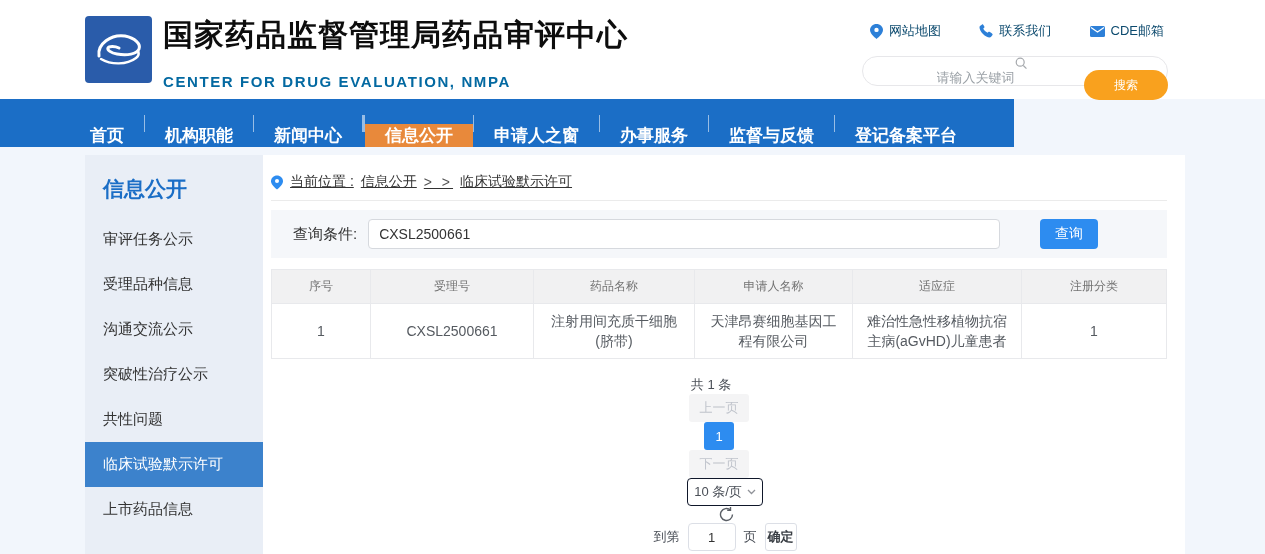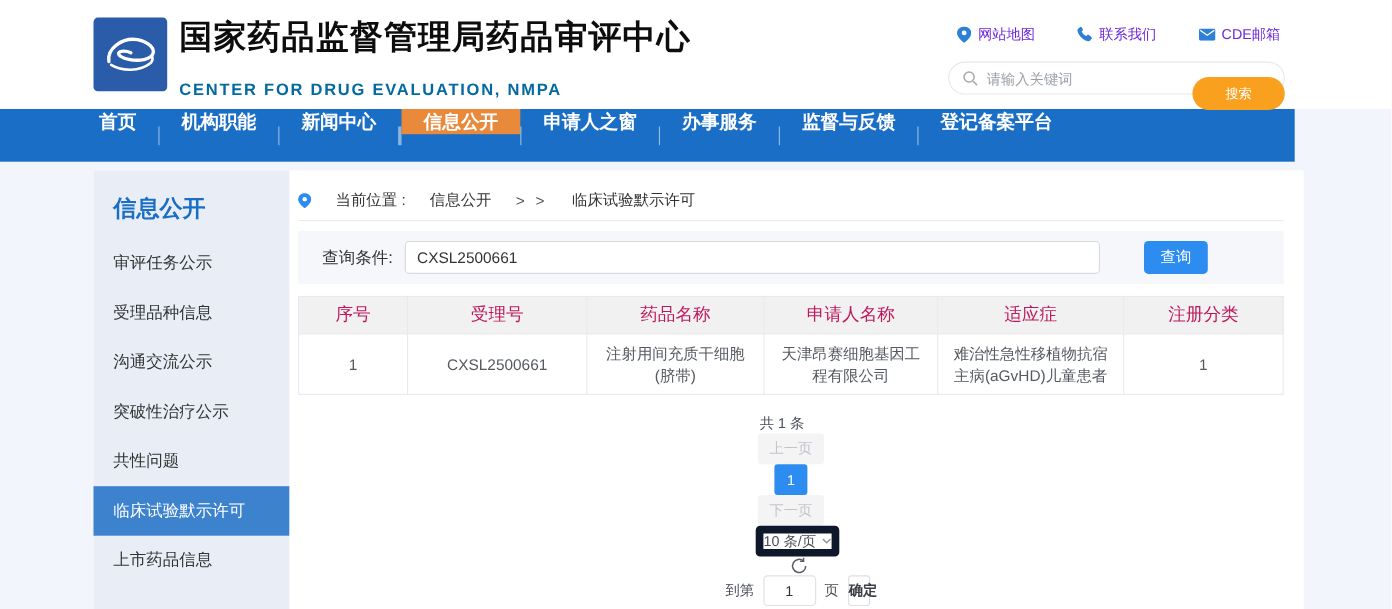--- a/index.html
+++ b/index.html
@@ -7,67 +7,67 @@
   body { font-family:"Liberation Sans","DejaVu Sans",sans-serif; background:#f2f6fc; }
 
   
   .header { width:1265px; height:99px; background:#ffffff; position:relative; }
   .logo { position:absolute; left:85px; top:16px; width:67px; height:67px; background:#2a5caa; border-radius:4px; display:flex; align-items:center; justify-content:center; }
   .title-block { position:absolute; left:163px; top:18px; }
   .site-title { font-size:30px; font-weight:bold; color:#0d0d0d; letter-spacing:1px; line-height:34px; }
   .site-subtitle { font-size:15px; font-weight:bold; color:#0369a1; letter-spacing:1.6px; margin-top:21px; }
   .header-right { position:absolute; right:97px; top:22px; width:306px; }
   .quick-links { display:flex; justify-content:space-between; align-items:center; padding:0 4px 0 8px; }
-  .quick-link { display:flex; align-items:center; gap:6px; font-size:13px; color:#6d28d9; cursor:pointer; }
-  .search-pill { margin-top:16px; height:30px; border:1px solid #e7e7ea; border-radius:15px; background:#fff; display:flex; align-items:center; padding-left:12px; position:relative; }
+  .quick-link { display:flex; align-items:center; gap:6px; font-size:13px; color:#0c4a6e; cursor:pointer; }
+  .search-pill { margin-top:16px; height:30px; border:1px solid #e7e7ea; border-radius:15px; background:#fff; display:flex; align-items:center; padding-left:12px; position:relative;flex-direction:column; }
   .search-pill input { border:none; outline:none; flex:1; font-size:13px; color:#333; margin-left:7px; background:transparent; font-family:inherit; }
   .search-pill input::placeholder { color:#9aa0a6; }
   .search-btn { position:absolute; right:-1px; top:-1px; height:30px; width:84px; border:none; border-radius:15px; background:#f9a11e; color:#fff; font-size:12px; cursor:pointer; font-family:inherit;margin-top:14px; }
 
   
-  .nav { width:1177px; height:48px; background:#1b6ec6; display:flex; align-items:flex-start; padding-left:70px; }
+  .nav { width:1014px; height:48px; background:#1b6ec6; display:flex; align-items:flex-end; padding-left:70px; }
   .nav-item { display:flex; align-items:center; padding:0 20px; color:#ffffff; font-size:17px; font-weight:bold; cursor:pointer; white-space:nowrap; }
   .nav-item.active { background:#e8893b; }
   .nav-sep { width:1px; height:17px; background:rgba(255,255,255,.55); align-self:center; }
 
   
   .wrapper { width:1100px; margin:8px 80px 0 85px; background:#ffffff; height:446px; display:flex; }
   .sidebar { width:180px; background:#e9eef6; padding-top:20px; }
   .sidebar-title { font-size:21px; font-weight:bold; color:#1b6ec6; padding-left:18px; height:42px; }
   .side-item { height:45px; display:flex; align-items:center; padding-left:18px; font-size:15px; color:#333; cursor:pointer; }
   .side-item.active { background:#3c82cc; color:#fff; }
 
   .main { flex:1; padding:0 18px 0 8px; }
 
   
-  .breadcrumb { margin-top:18px; display:flex; align-items:center; gap:22px; font-size:14px; color:#333; padding-bottom:9px; border-bottom:1px solid #ebebeb; }
+  .breadcrumb { margin-top:18px; display:flex; align-items:center; gap:7px; font-size:14px; color:#333; padding-bottom:9px; border-bottom:1px solid #ebebeb;text-decoration:underline; }
   .breadcrumb .crumb-link { cursor:pointer; }
   .crumb-sep { color:#555; letter-spacing:3px; }
 
   
   .query-bar { margin-top:9px; background:#f5f7fa; height:48px; display:flex; align-items:center; padding:0 69px 0 22px; }
   .query-label { font-size:15px; color:#333; margin-right:11px; white-space:nowrap; }
   .query-input { width:632px; height:30px; border:1px solid #d6d9de; border-radius:4px; padding:0 10px; font-size:14px; color:#333; outline:none; background:#fff; font-family:inherit; }
   .query-btn { margin-left:auto; width:58px; height:30px; background:#2d8cf0; color:#fff; border:none; border-radius:4px; font-size:14px; cursor:pointer; font-family:inherit; }
 
   
   table.results { margin-top:11px; width:100%; border-collapse:collapse; table-layout:fixed; }
-  table.results th { height:34px; background:#f1f1f2; color:#be185d; font-size:16px; font-weight:normal; border:1px solid #e8e9ec; }
+  table.results th { height:34px; background:#f1f1f2; color:#737373; font-size:12px; font-weight:normal; border:1px solid #e8e9ec; }
   table.results td { height:55px; background:#fff; color:#555a60; font-size:14px; text-align:center; border:1px solid #e8e9ec; padding:4px 14px; line-height:20px; }
 
   
   .pagination { margin-top:17px; display:flex; align-items:center; font-size:13px; color:#4a4f57;flex-direction:column; }
   .pg-total { margin-right:16px; white-space:nowrap; }
   .pg-btn { height:28px; min-width:60px; background:#f4f4f5; color:#c0c4cc; border:none; border-radius:3px; font-size:13px; margin:0 3px; padding:0 10px; font-family:inherit; }
   .pg-num { height:28px; min-width:30px; background:#2d8cf0; color:#fff; border:none; border-radius:3px; font-size:13px; margin:0 3px; cursor:pointer; font-family:inherit; }
-  .pg-size { height:28px; width:76px; margin-left:12px; border:7px solid #0f172a; border-radius:4px; background:#fff; display:flex; align-items:center; justify-content:center; gap:5px; color:#4a4f57; cursor:pointer; }
+  .pg-size { height:28px; width:76px; margin-left:12px; border:1px solid #0f172a; border-radius:4px; background:#fff; display:flex; align-items:center; justify-content:center; gap:5px; color:#4a4f57; cursor:pointer; }
   .pg-refresh { margin-left:15px; display:flex; align-items:center; cursor:pointer; }
   .pg-goto { margin-left:12px; display:flex; align-items:center; gap:8px; white-space:nowrap; }
   .pg-goto input { width:48px; height:28px; border:1px solid #dcdfe6; border-radius:4px; text-align:center; font-size:13px; color:#333; outline:none; font-family:inherit; }
-  .pg-confirm { height:28px; width:20px; border:1px solid #dcdfe6; border-radius:3px; background:#fff; color:#3a3f45; font-size:13px; font-weight:bold; cursor:pointer; font-family:inherit; }
+  .pg-confirm { height:28px; width:32px; border:1px solid #dcdfe6; border-radius:3px; background:#fff; color:#3a3f45; font-size:13px; font-weight:bold; cursor:pointer; font-family:inherit; }
 </style>
 </head>
 <body>
 
 <div class="header">
   <div class="logo">
     <svg width="52" height="44" viewBox="0 0 52 44">
       <path d="M6 28 C4 16, 18 6, 32 8 C42 10, 48 16, 46 21 C44 26, 34 28, 24 26 C18 25, 14 22, 15 20 C16 18, 22 18, 26 20" fill="none" stroke="#ffffff" stroke-width="3" stroke-linecap="round"></path>
       <path d="M8 31 C18 37, 34 37, 43 30 C45 28.5, 46 26, 45.5 24" fill="none" stroke="#ffffff" stroke-width="2.4" stroke-linecap="round"></path>
     </svg>

